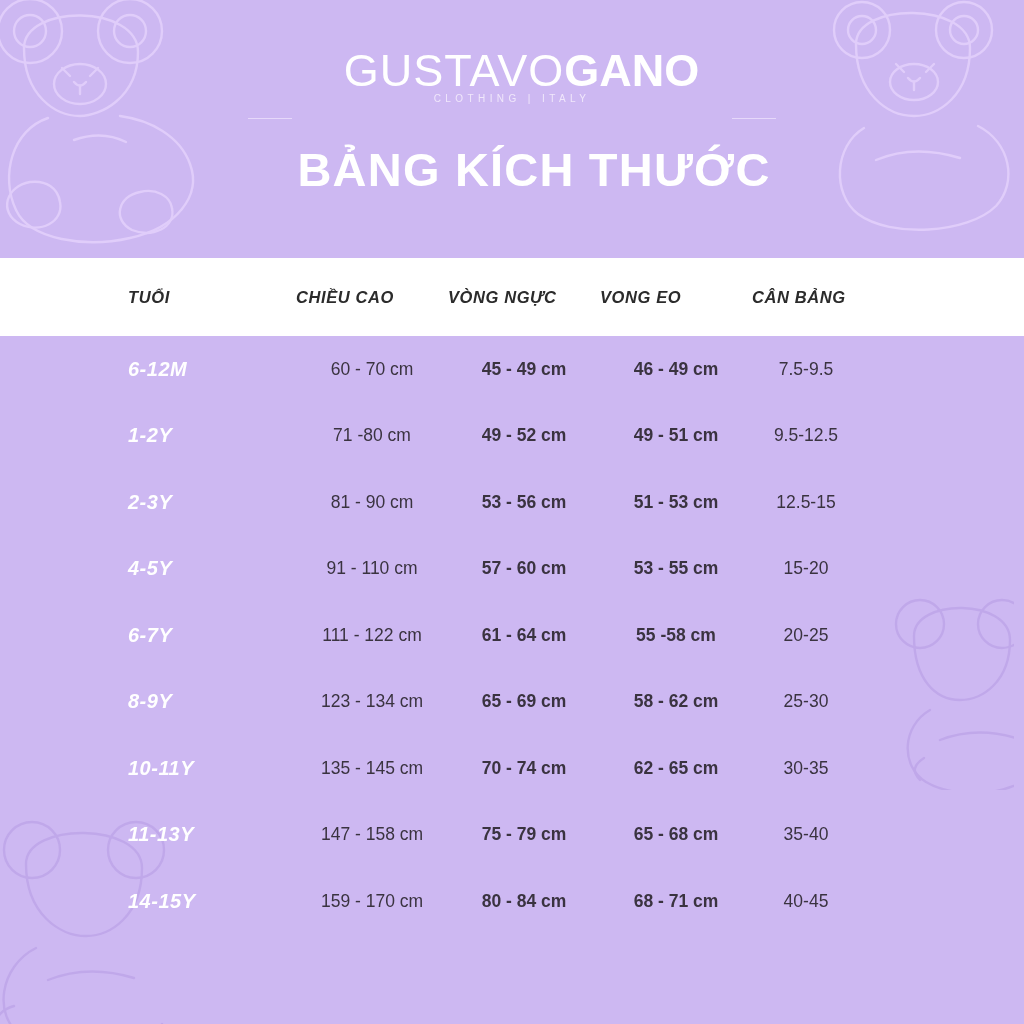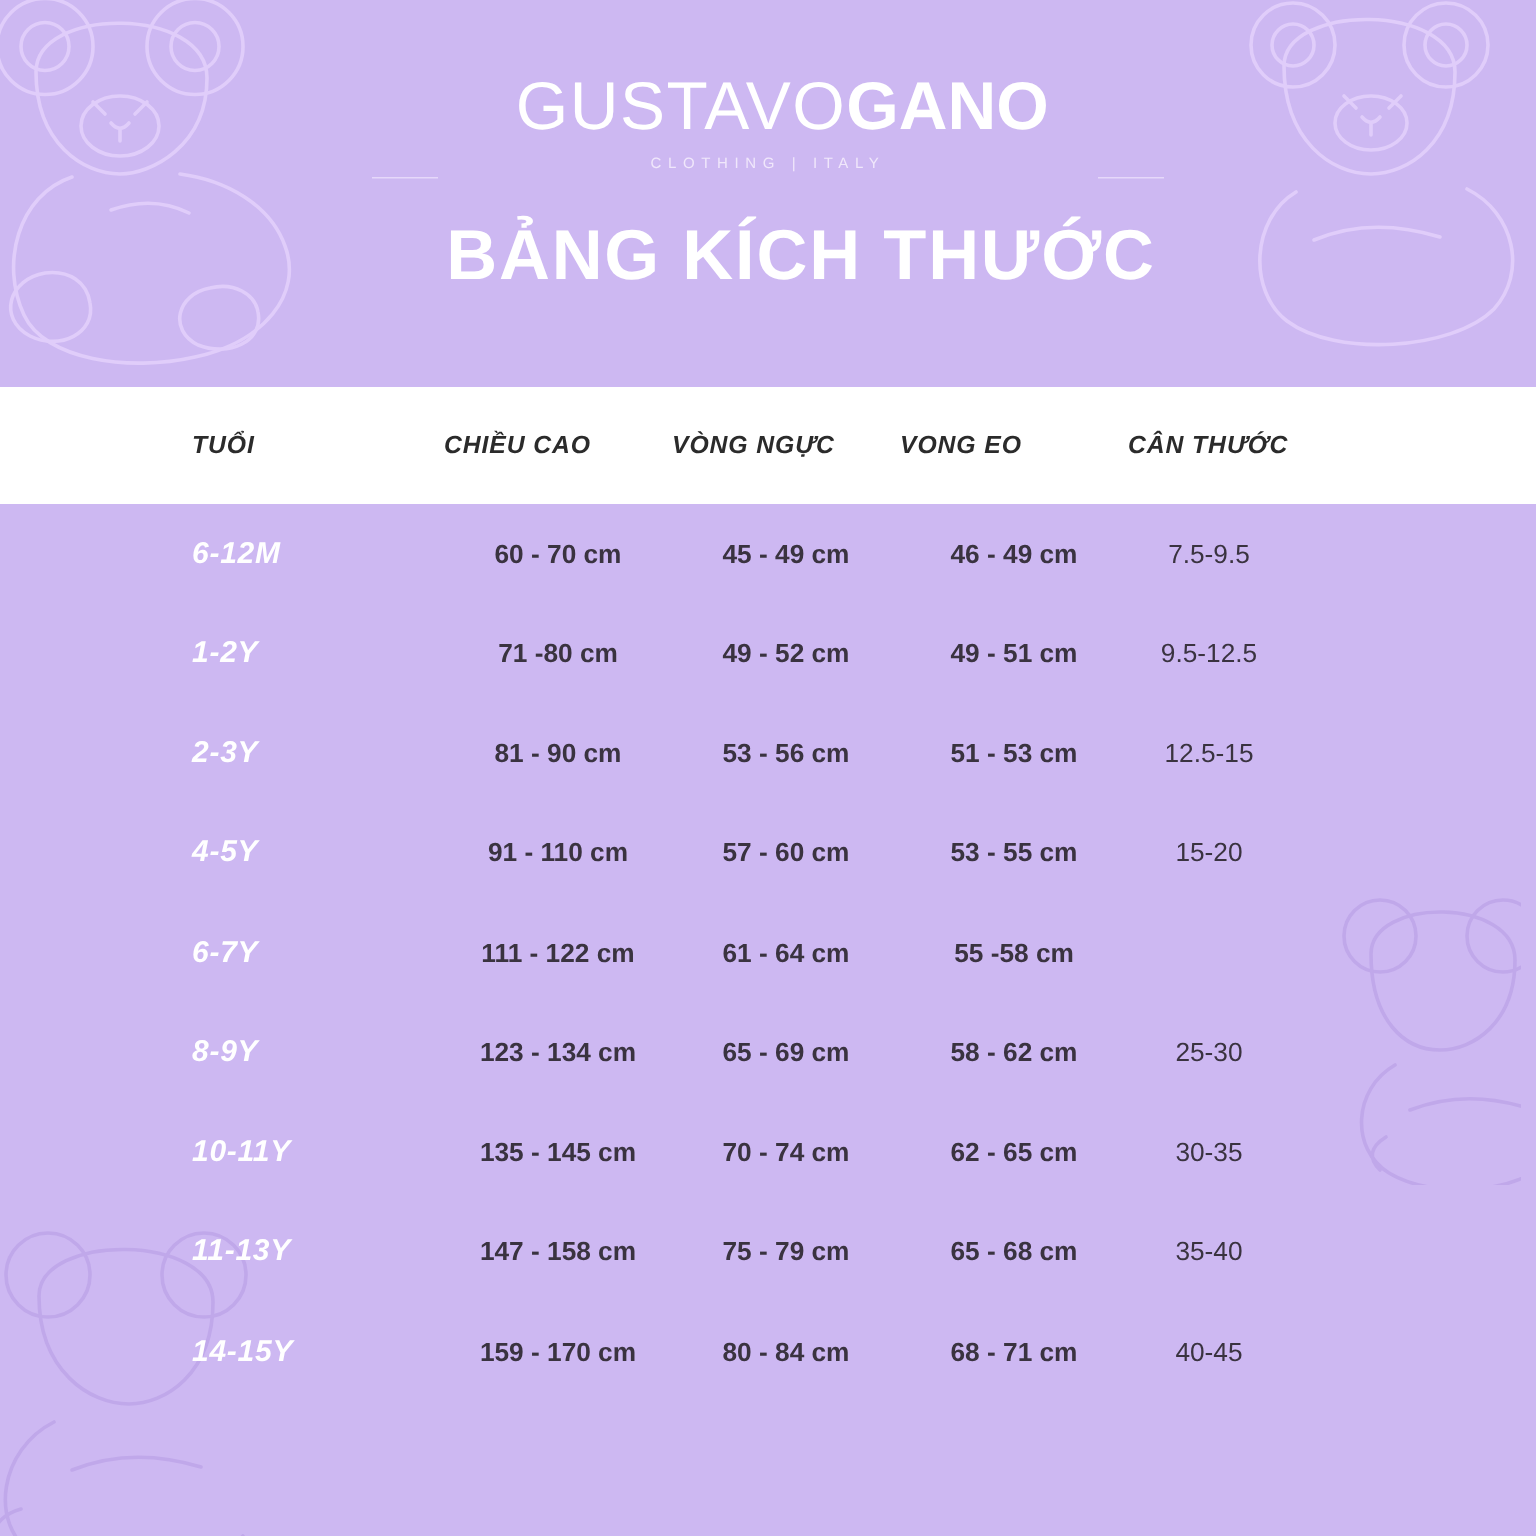--- a/index.html
+++ b/index.html
@@ -55,21 +55,20 @@
     line-height: 1;
     font-weight: 300;
     white-space: nowrap;
     padding-left: 19px;
   }
   .brand-name b {
     font-weight: 700;
     letter-spacing: 0px;
   }
   .brand-sub {
-    margin-top: 11px;
     font-size: 10px;
     letter-spacing: 4.4px;
     color: #f0e7fb;
     font-weight: 400;
   }
   .brand-rule {
     position: absolute;
     top: 118px;
     width: 44px;
     height: 1px;
@@ -148,21 +147,21 @@
     letter-spacing: 0.5px;
     text-align: left;
     white-space: nowrap;
   }
   .cell {
     font-size: 17.5px;
     color: #3a3340;
     text-align: center;
     white-space: nowrap;
   }
-  .cell.c1 { grid-column: 3; font-weight: bold; }
+  .cell.c1 { grid-column: 3; }
   .cell.c2 { grid-column: 4; font-weight: bold; }
   .cell.c3 { grid-column: 5; font-weight: bold; }
   .cell.c4 { grid-column: 6; }
 </style>
 </head>
 <body>
 
 <div class="poster">
 
   <svg class="bear bear-tl" width="250" height="270" viewBox="0 0 250 270" fill="none" stroke="#e0cdfa" stroke-width="2.4" stroke-linecap="round" stroke-linejoin="round">
@@ -222,21 +221,21 @@
     <div class="brand-rule rule-right"></div>
     <div class="title">BẢNG KÍCH THƯỚC</div>
   </div>
 
   <div class="head-band">
     <div class="grid">
       <div class="th c0">TUỔI</div>
       <div class="th c1">CHIỀU CAO</div>
       <div class="th c2">VÒNG NGỰC</div>
       <div class="th c3">VONG EO</div>
-      <div class="th c4">CÂN THƯỚC</div>
+      <div class="th c4">CÂN BẢNG</div>
     </div>
   </div>
 
   <div class="rows">
 
     <div class="row">
       <div class="age">6-12M</div>
       <div class="cell c1">60 - 70 cm</div>
       <div class="cell c2">45 - 49 cm</div>
       <div class="cell c3">46 - 49 cm</div>
@@ -265,20 +264,21 @@
       <div class="cell c2">57 - 60 cm</div>
       <div class="cell c3">53 - 55 cm</div>
       <div class="cell c4">15-20</div>
     </div>
 
     <div class="row">
       <div class="age">6-7Y</div>
       <div class="cell c1">111 - 122 cm</div>
       <div class="cell c2">61 - 64 cm</div>
       <div class="cell c3">55 -58 cm</div>
+      <div class="cell c4">20-25</div>
     </div>
 
     <div class="row">
       <div class="age">8-9Y</div>
       <div class="cell c1">123 - 134 cm</div>
       <div class="cell c2">65 - 69 cm</div>
       <div class="cell c3">58 - 62 cm</div>
       <div class="cell c4">25-30</div>
     </div>
 

